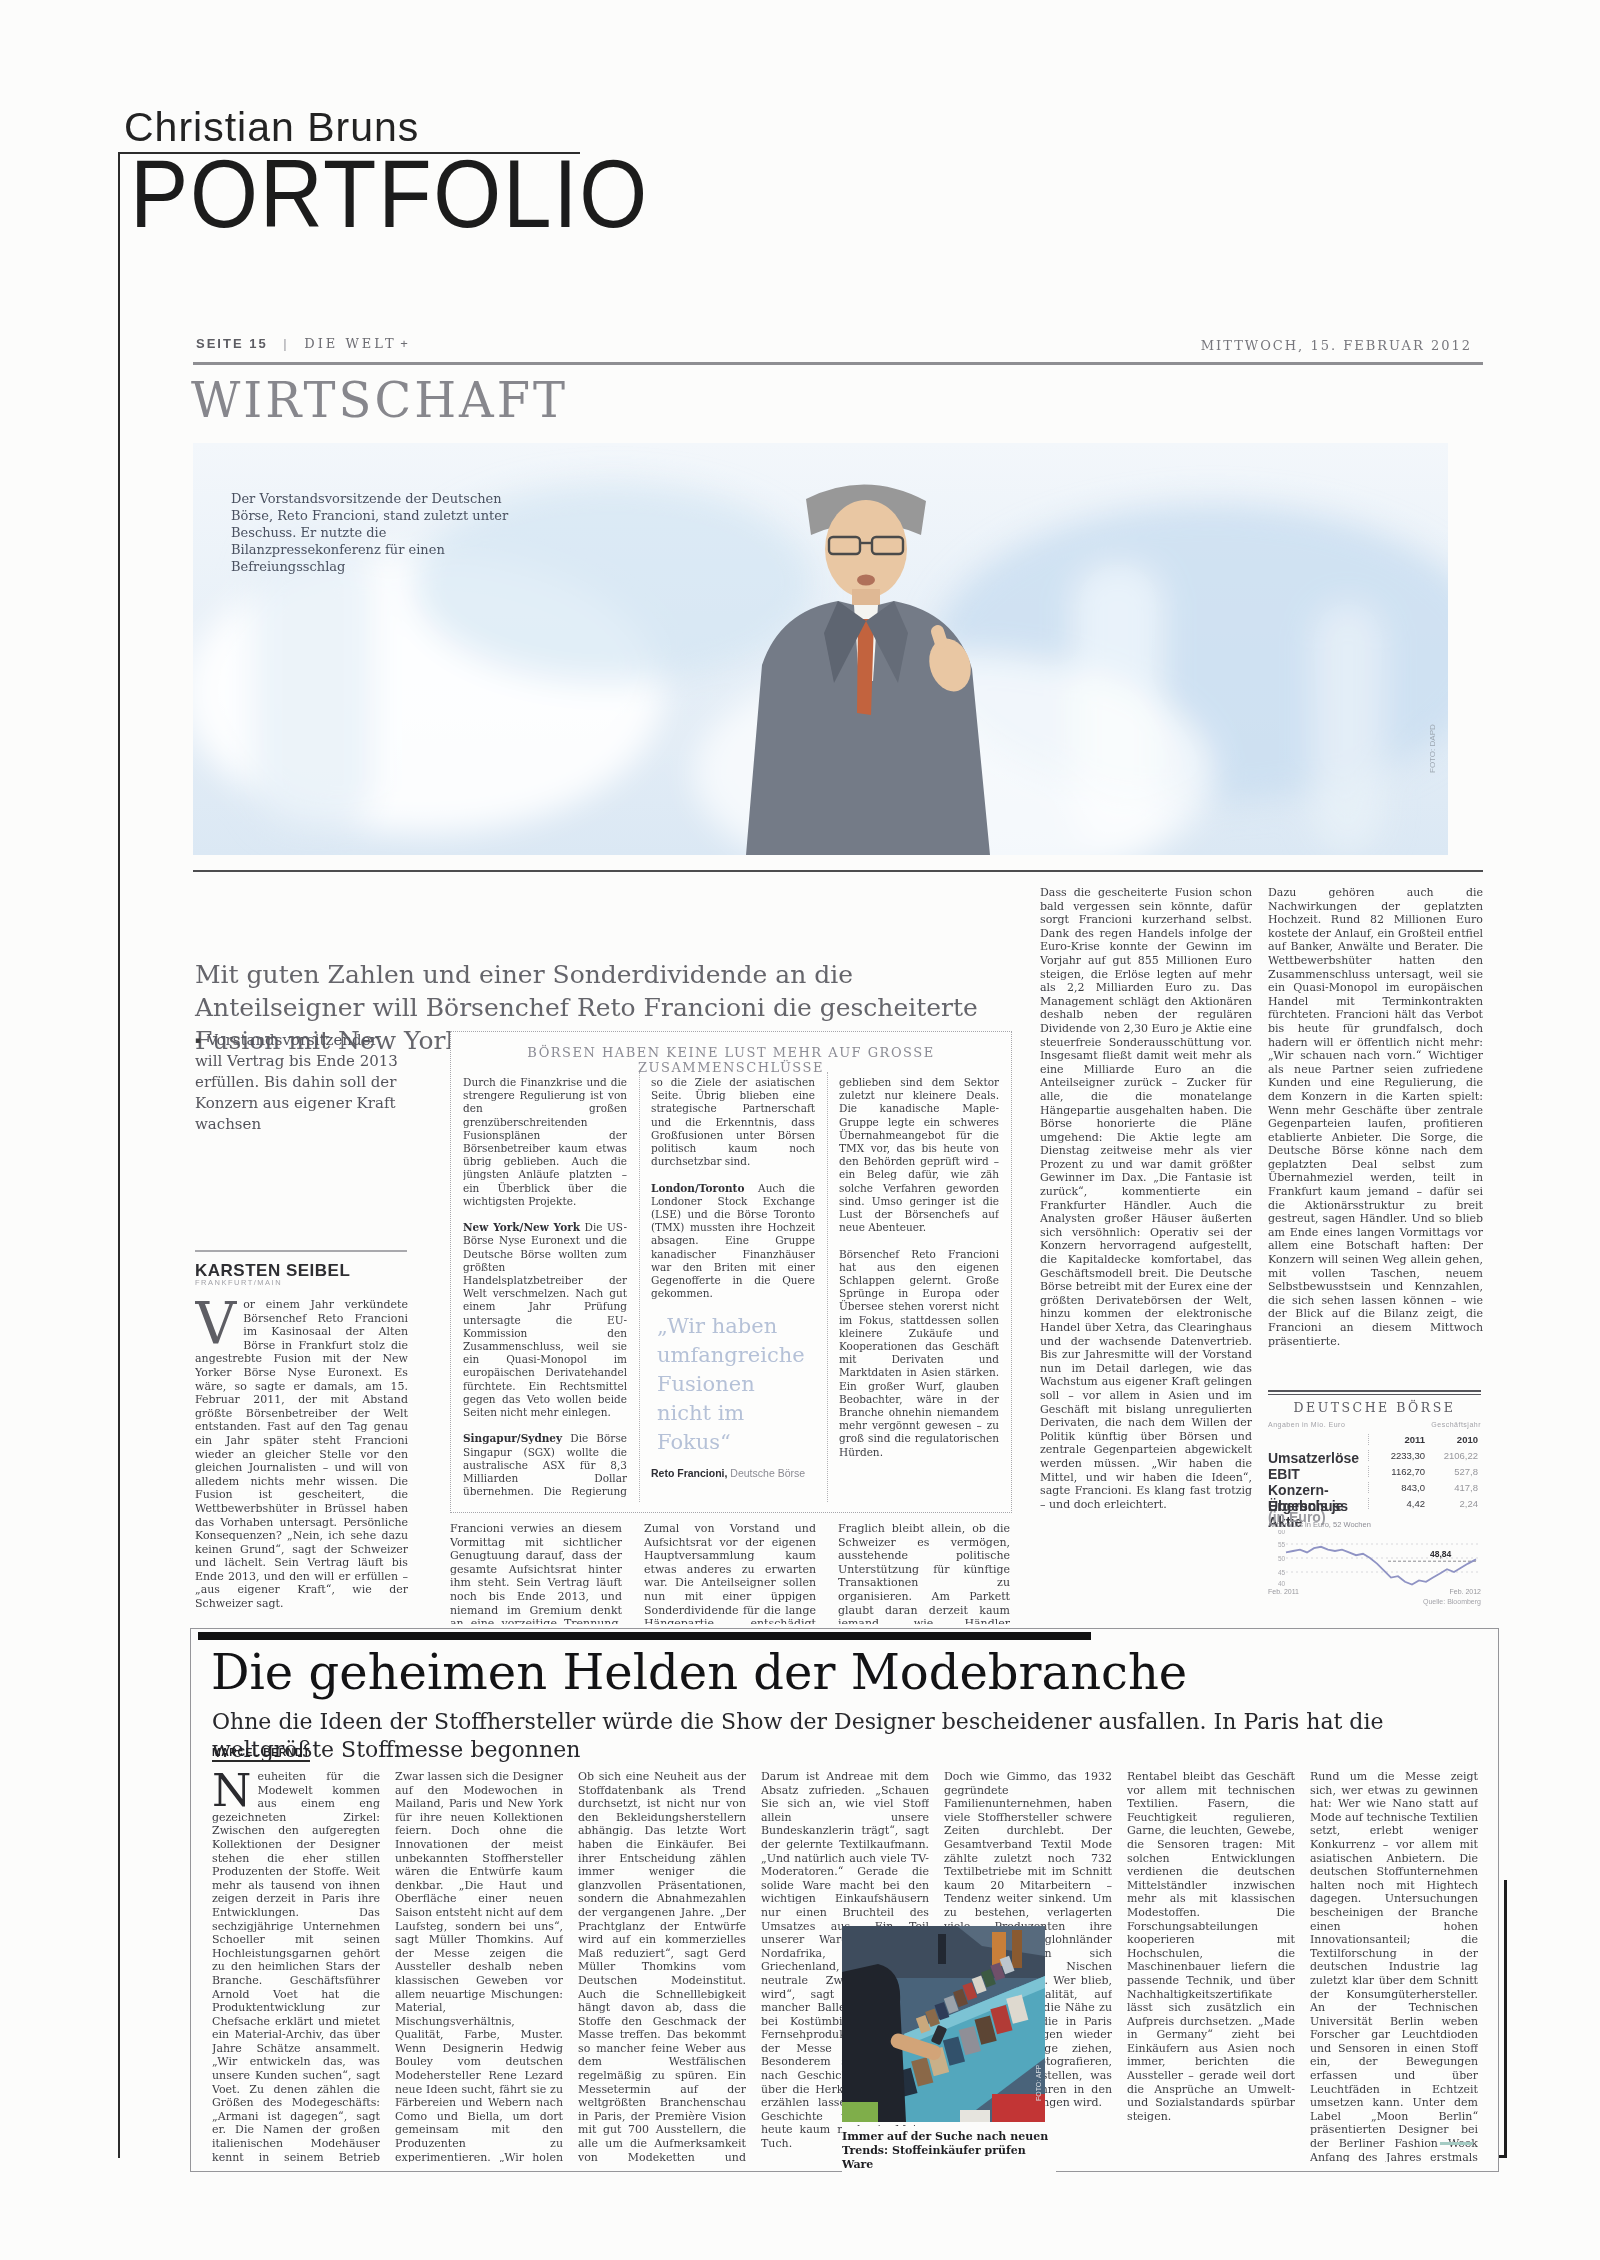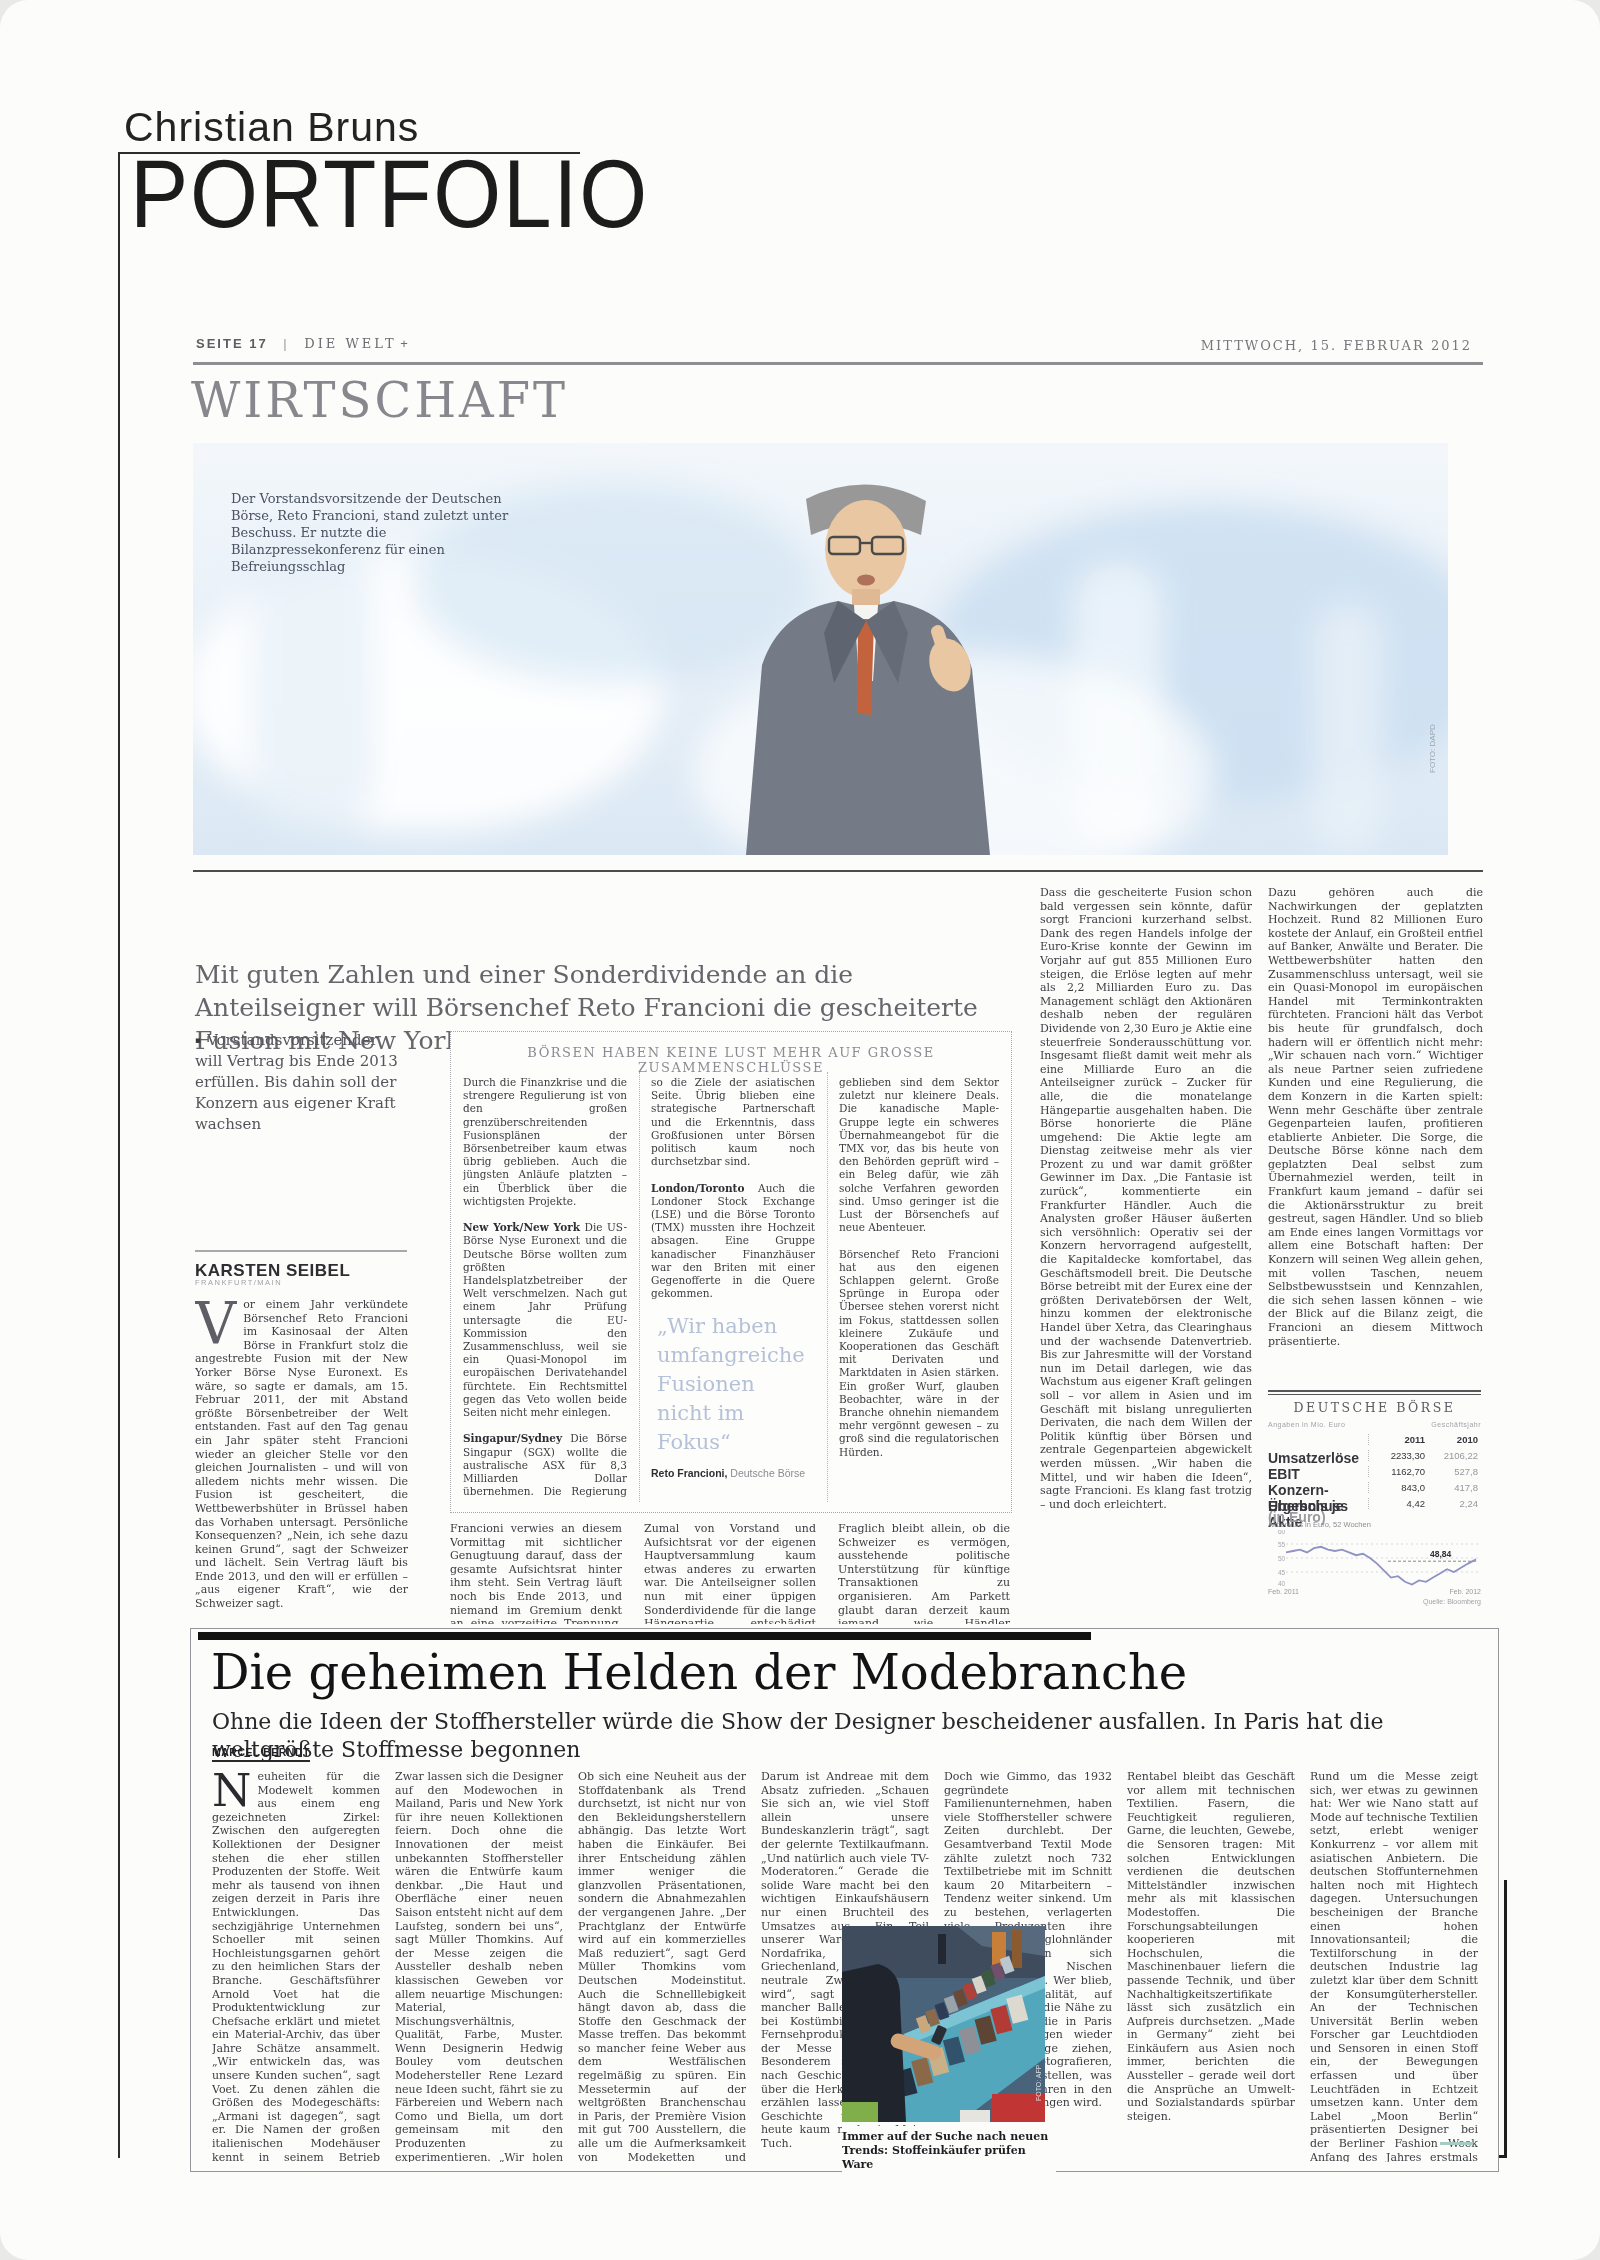--- a/index.html
+++ b/index.html
@@ -1,17 +1,17 @@
 <!DOCTYPE html>
 <html lang="de"><head>
 <meta charset="utf-8">
 <style>
   html,body{margin:0;padding:0;background:#e9e9e7;}
   #page{position:relative;width:1600px;height:2260px;background:#fcfcfb;overflow:hidden;
-        font-family:"DejaVu Serif",serif;border-radius:28px;}
+        font-family:"DejaVu Serif",serif;}
   .abs{position:absolute;}
   
   .bruns{left:124px;top:104px;font-family:"Liberation Sans",sans-serif;font-weight:300;
          font-size:41px;letter-spacing:1px;color:#232323;}
   .fline{background:#2c2c2c;}
   .ptitle{left:130px;top:146px;font-family:"Liberation Sans",sans-serif;font-weight:300;
           font-size:97px;line-height:96px;letter-spacing:2px;color:#1c1c1c;
           transform:scaleX(.9);transform-origin:left top;}
   
   .mastl{left:196px;top:336px;font-family:"Liberation Sans",sans-serif;font-size:13px;color:#6d6d73;}
@@ -83,21 +83,21 @@
 <div id="page">
 
   <div class="abs bruns">Christian Bruns</div>
   <div class="abs fline" style="left:118px;top:152px;width:462px;height:2px;"></div>
   <div class="abs fline" style="left:118px;top:152px;width:2px;height:2006px;"></div>
   <div class="abs fline" style="left:1504px;top:1880px;width:3px;height:278px;background:#1e1e1e;"></div>
   <div class="abs fline" style="left:1436px;top:2155px;width:71px;height:3px;background:#1e1e1e;"></div>
   <div class="abs ptitle">PORTFOLIO</div>
 
   <div class="abs mastl">
-    <b>SEITE 17</b>
+    <b>SEITE 15</b>
     <span class="sep">|</span>
     <span class="paper">DIE WELT</span>
     <span>+</span>
   </div>
   <div class="abs mastr">MITTWOCH, 15. FEBRUAR 2012</div>
   <div class="abs mrule"></div>
   <div class="abs section">WIRTSCHAFT</div>
 
   <div class="abs" style="left:193px;top:443px;width:1255px;height:412px;">
     <svg width="1255" height="412" viewBox="0 0 1255 412">

